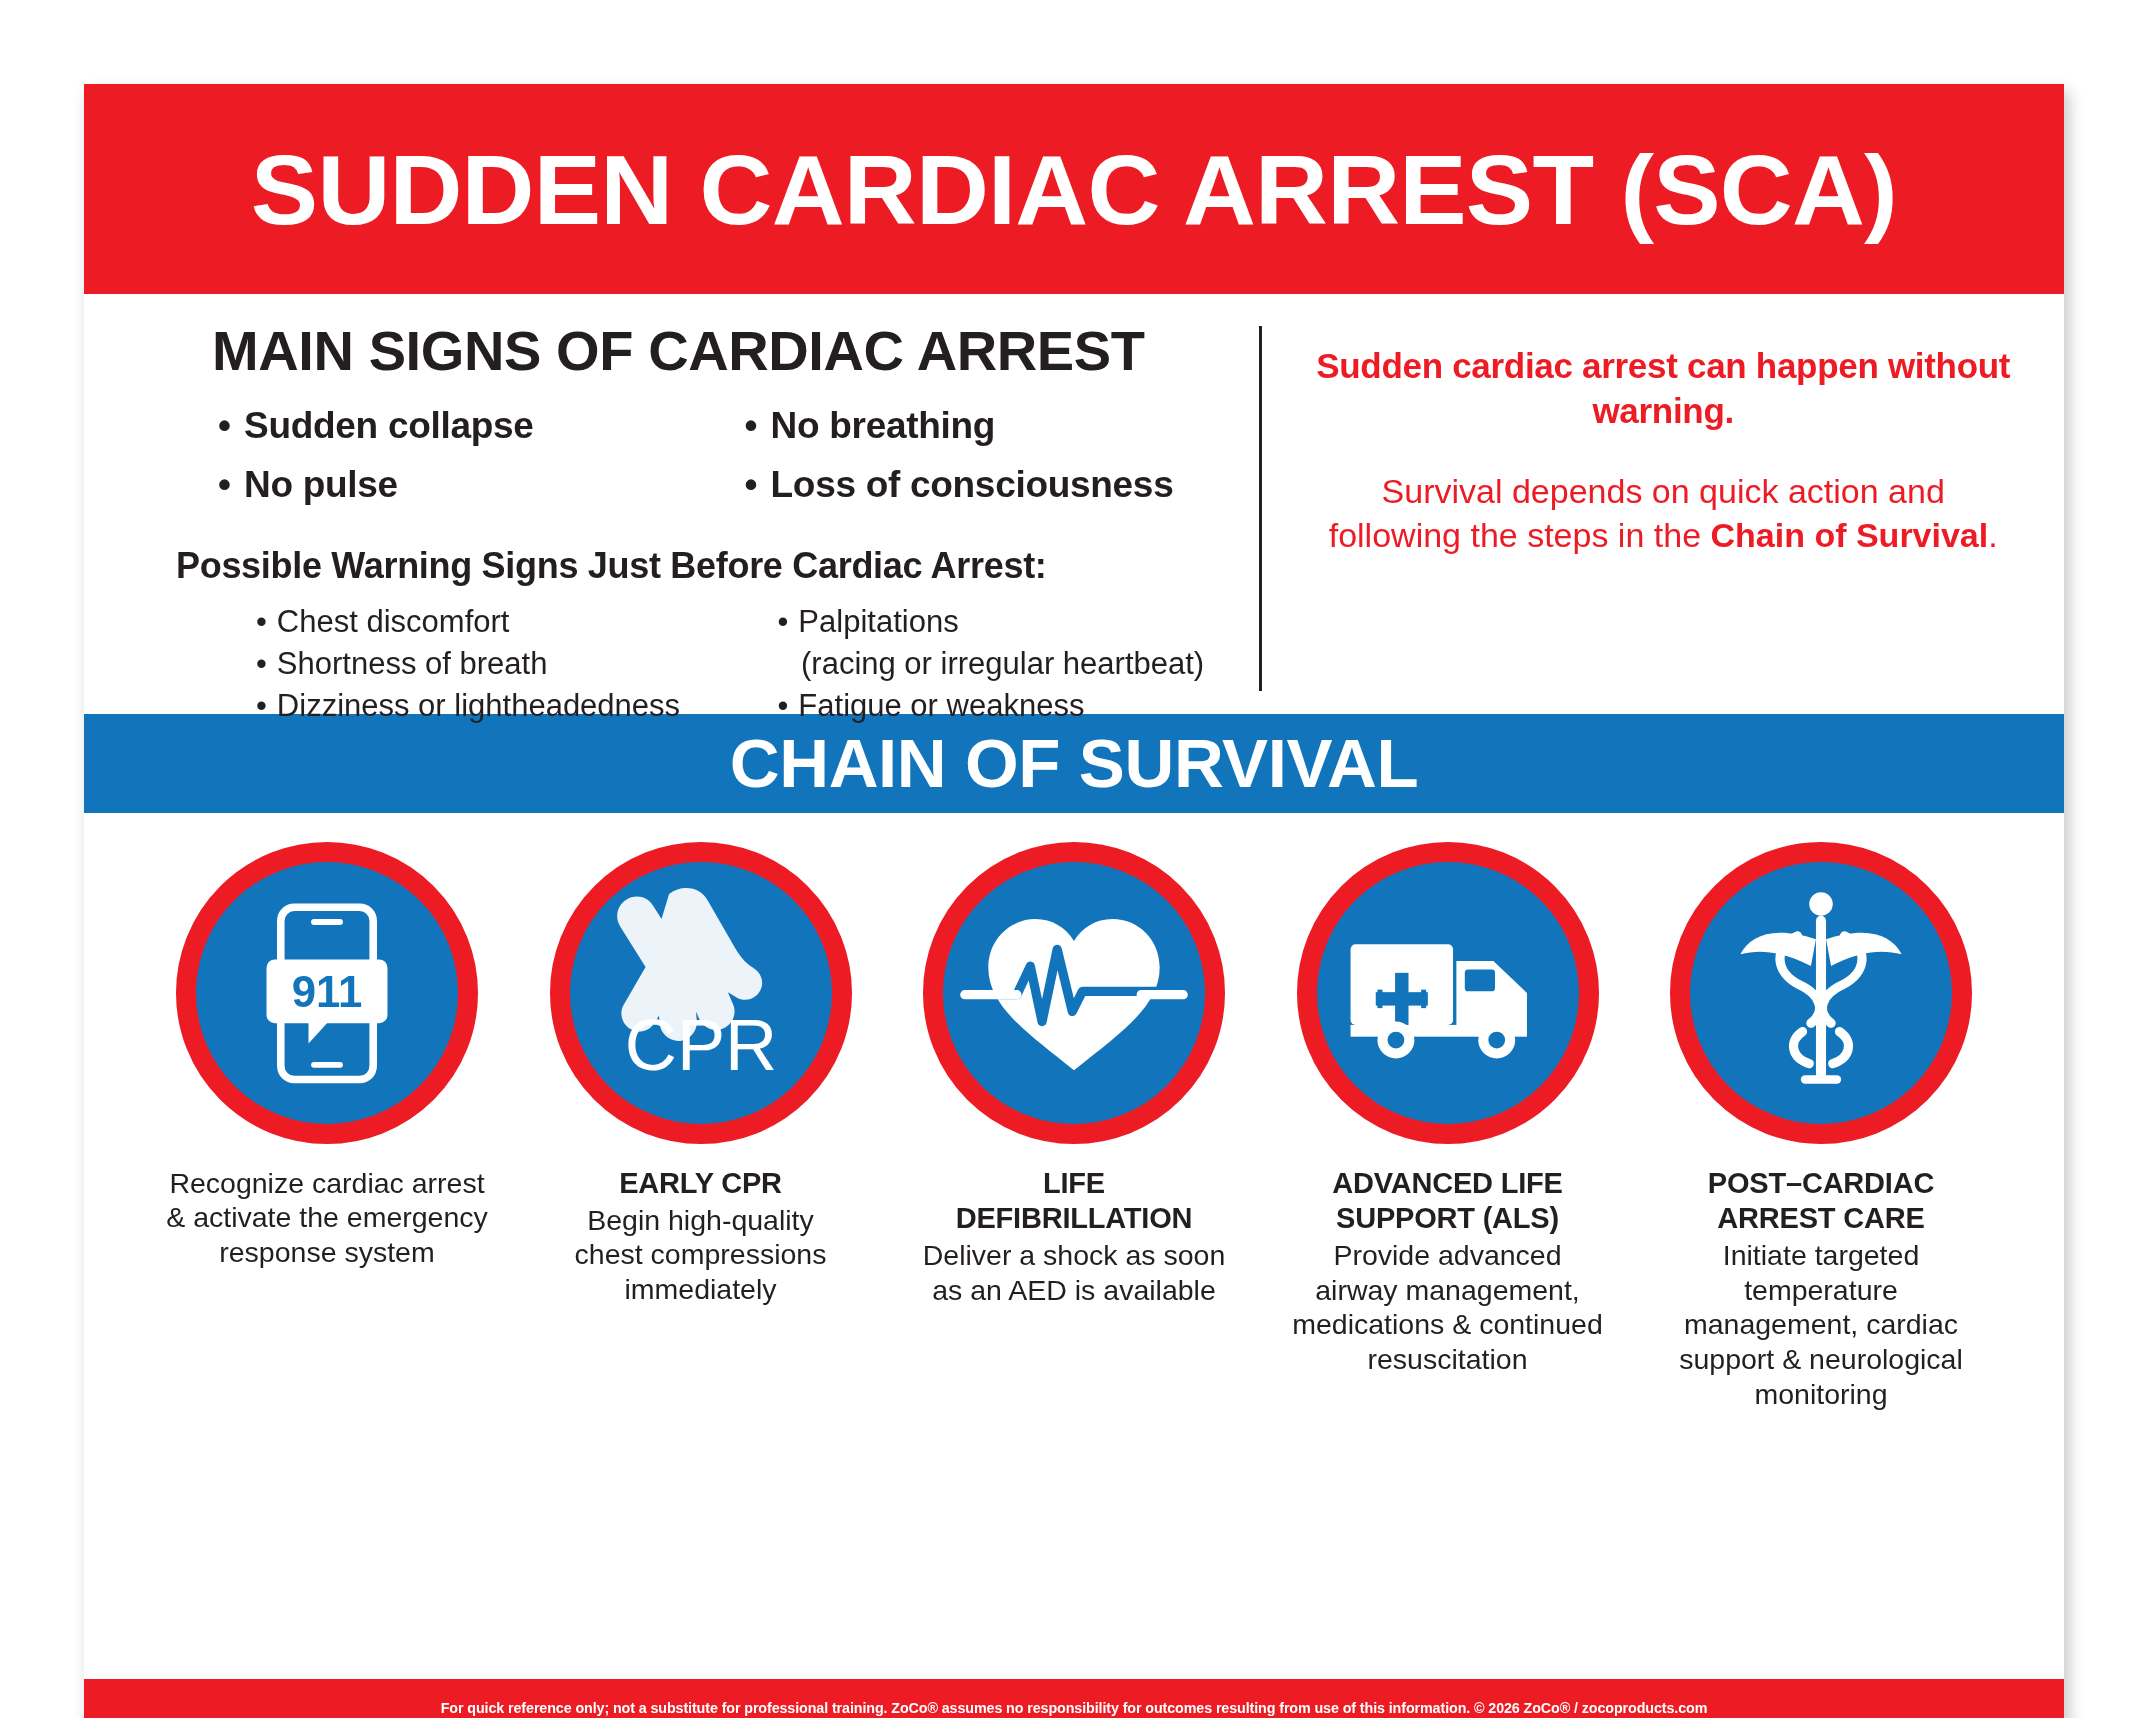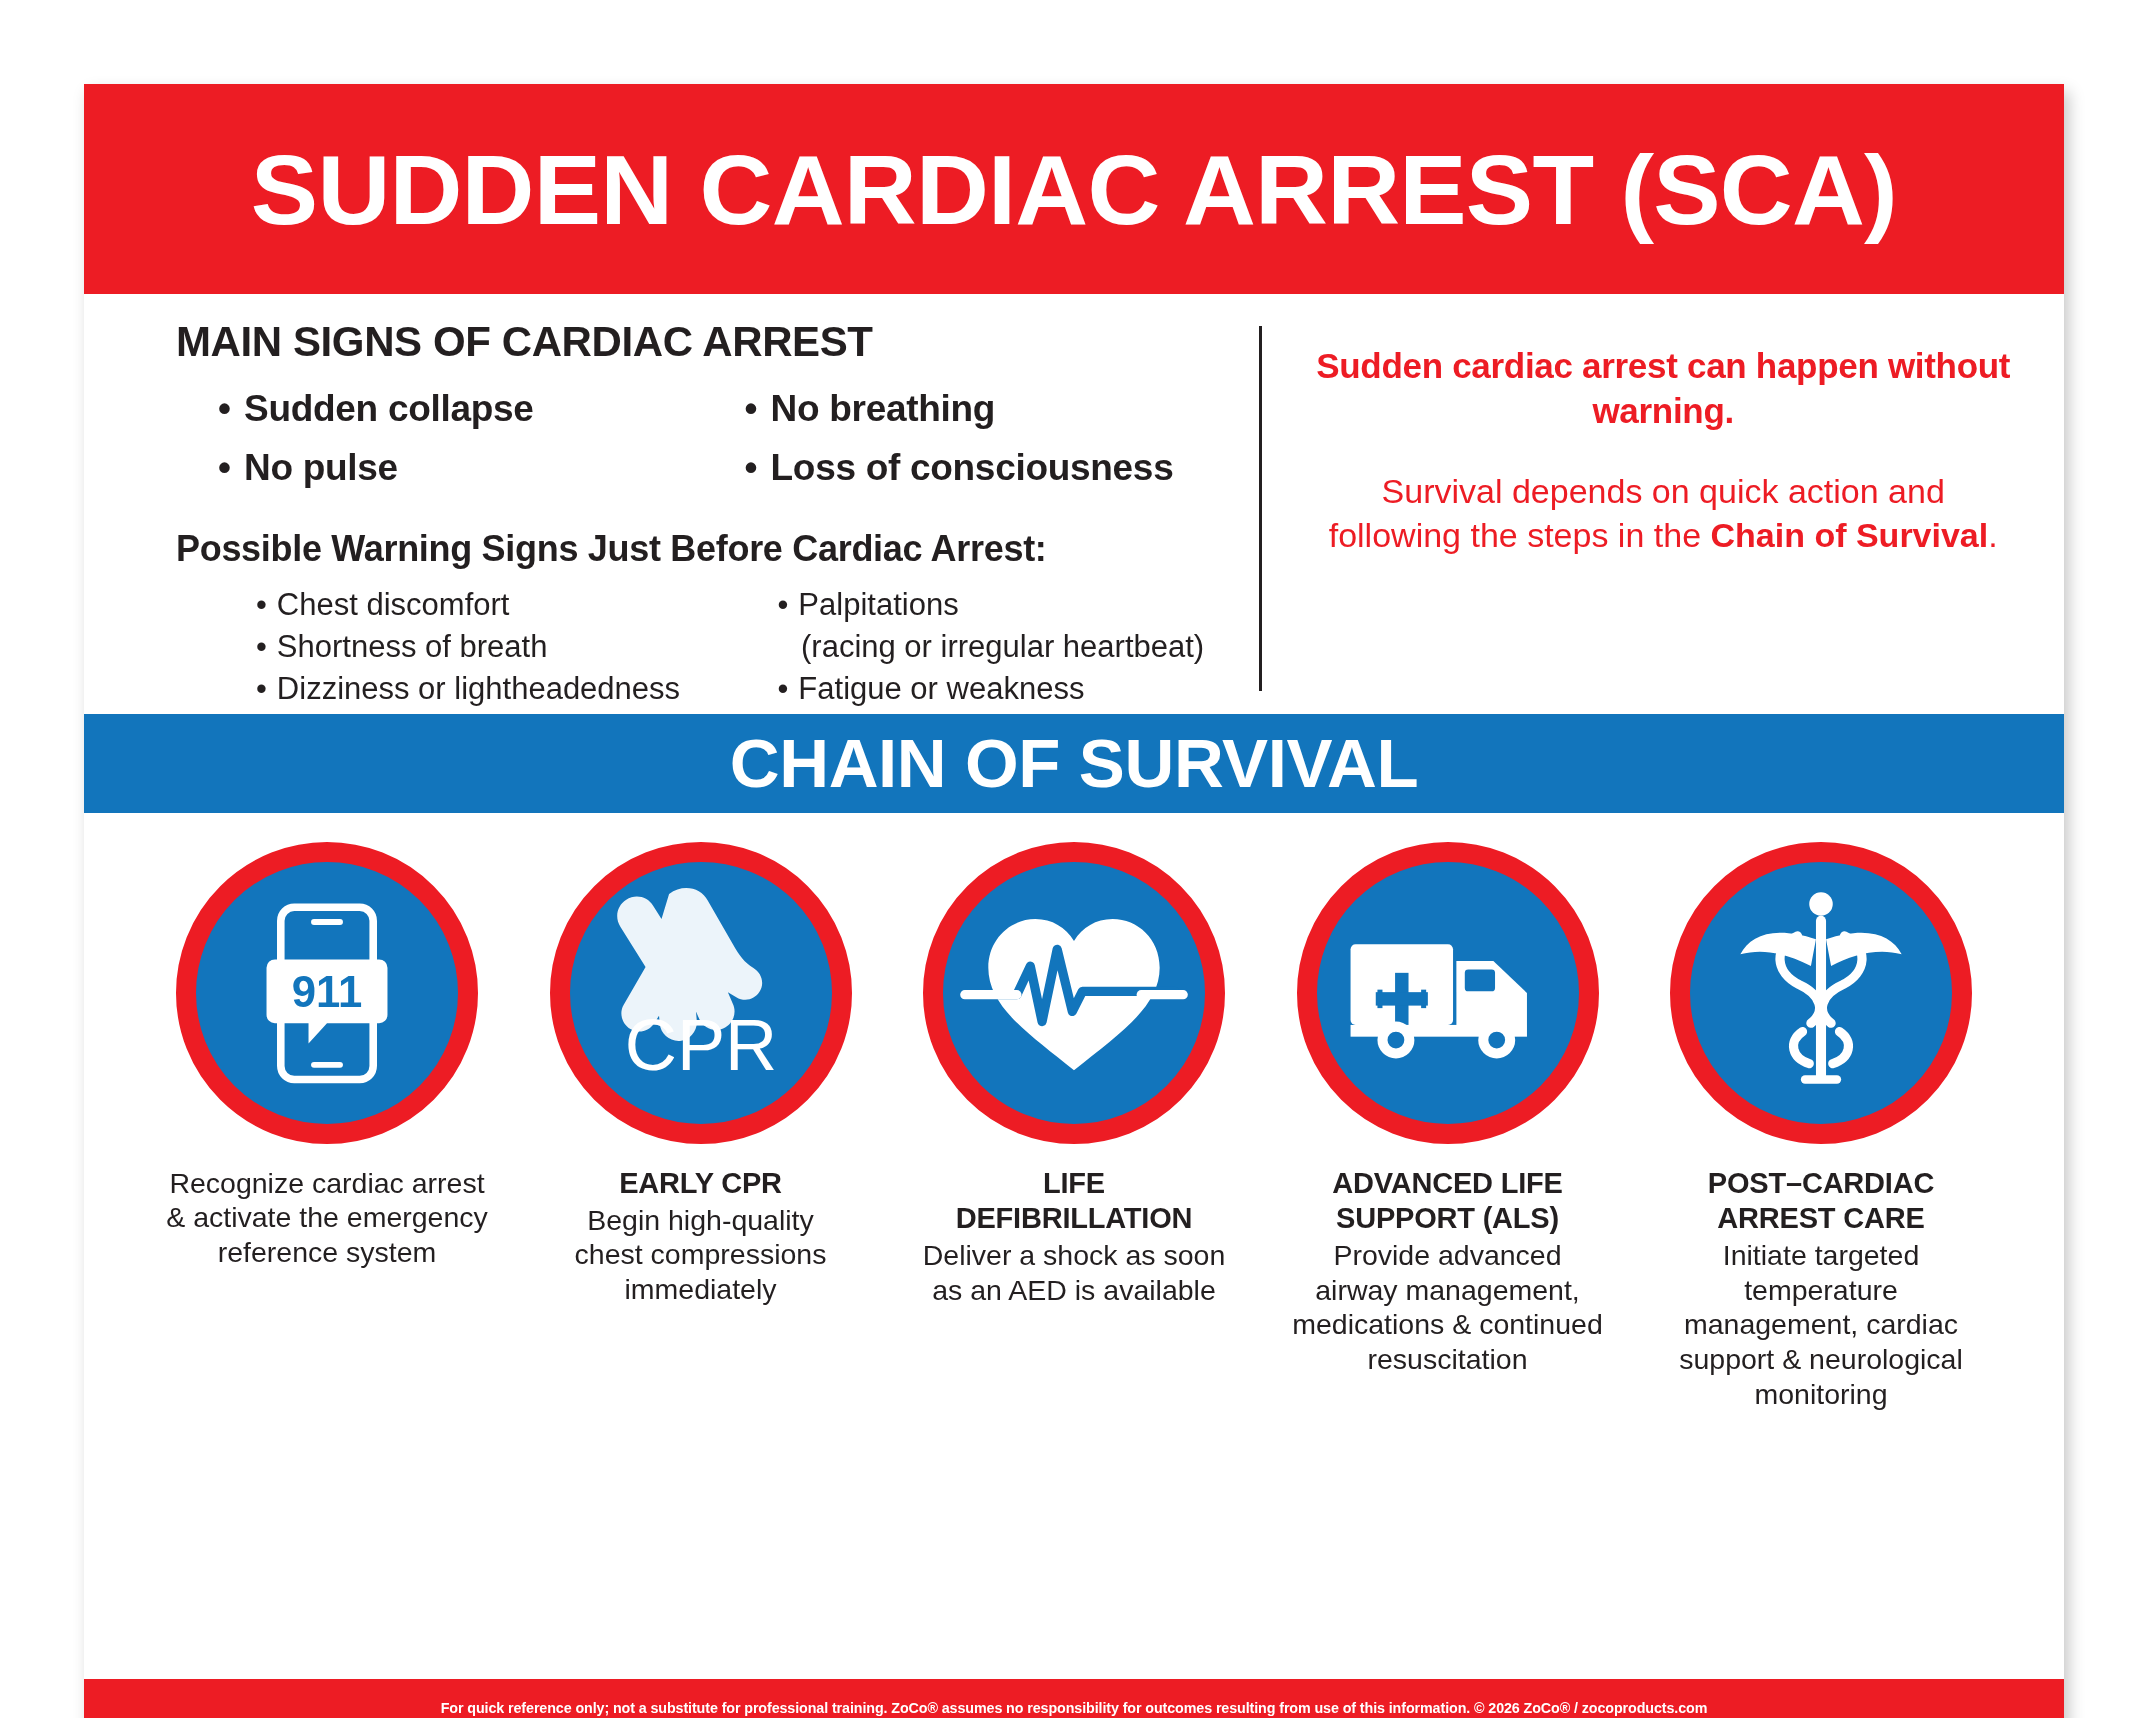--- a/index.html
+++ b/index.html
@@ -58,25 +58,26 @@
     margin: 8.4px 0 15px 0;
   }
   .signs-right {
     flex: 1;
     padding: 25px 50px 0 50px;
     box-sizing: border-box;
     text-align: center;
   }
 
   .main-signs-title {
-    font-size: 42px;
+    font-size: 56px;
     font-weight: bold;
     color: #231f20;
     letter-spacing: -0.4px;
     margin-bottom: 22px;
+    margin-left: 36px;
   }
   .main-signs-grid {
     display: flex;
     margin-left: 42px;
     gap: 12px;
   }
   .main-col { width: 520px; }
   .main-item {
     font-size: 37px;
     font-weight: bold;
@@ -263,21 +264,21 @@
           <rect x="95" y="48" width="110" height="205" rx="16" ry="16" fill="none" stroke="#ffffff" stroke-width="9"></rect>
           <rect x="131" y="62" width="38" height="7" rx="3.5" fill="#ffffff"></rect>
           <rect x="131" y="232" width="38" height="7" rx="3.5" fill="#ffffff"></rect>
           <path d="M88 110 h124 a10 10 0 0 1 10 10 v56 a10 10 0 0 1 -10 10 h-62 l-22 24 v-24 h-40 a10 10 0 0 1 -10 -10 v-56 a10 10 0 0 1 10 -10 z" fill="#ffffff"></path>
           <text x="150" y="167" font-family="'Liberation Sans',sans-serif" font-size="52" font-weight="bold" fill="#1275bc" text-anchor="middle">911</text>
         </svg>
       </div>
       <div class="step-desc">
         <div>Recognize cardiac arrest</div>
         <div>&amp; activate the emergency</div>
-        <div>reference system</div>
+        <div>response system</div>
       </div>
     </div>
 
     <div class="step">
       <div class="circle">
         <svg width="252" height="252" viewBox="0 0 300 300">
           <path d="M112 32 c16 -12 38 -8 46 8 l30 52 c8 14 14 22 24 28 10 6 14 18 8 28 -6 10 -18 13 -28 7 l-10 -6 6 14 c5 11 0 24 -11 29 -11 5 -24 0 -29 -11 l-4 -9 1 11 c1 12 -8 23 -20 24 -12 1 -23 -8 -24 -20 l-1 -10 -5 8 c-6 10 -19 14 -29 8 -10 -6 -14 -19 -8 -29 l26 -45 -30 -48 c-7 -11 -4 -25 7 -32 11 -7 25 -4 32 7 l10 16 z" fill="#ffffff" opacity="0.92"></path>
           <text x="150" y="242" font-family="'Liberation Sans',sans-serif" font-size="86" fill="#ffffff" text-anchor="middle">CPR</text>
         </svg>
       </div>

